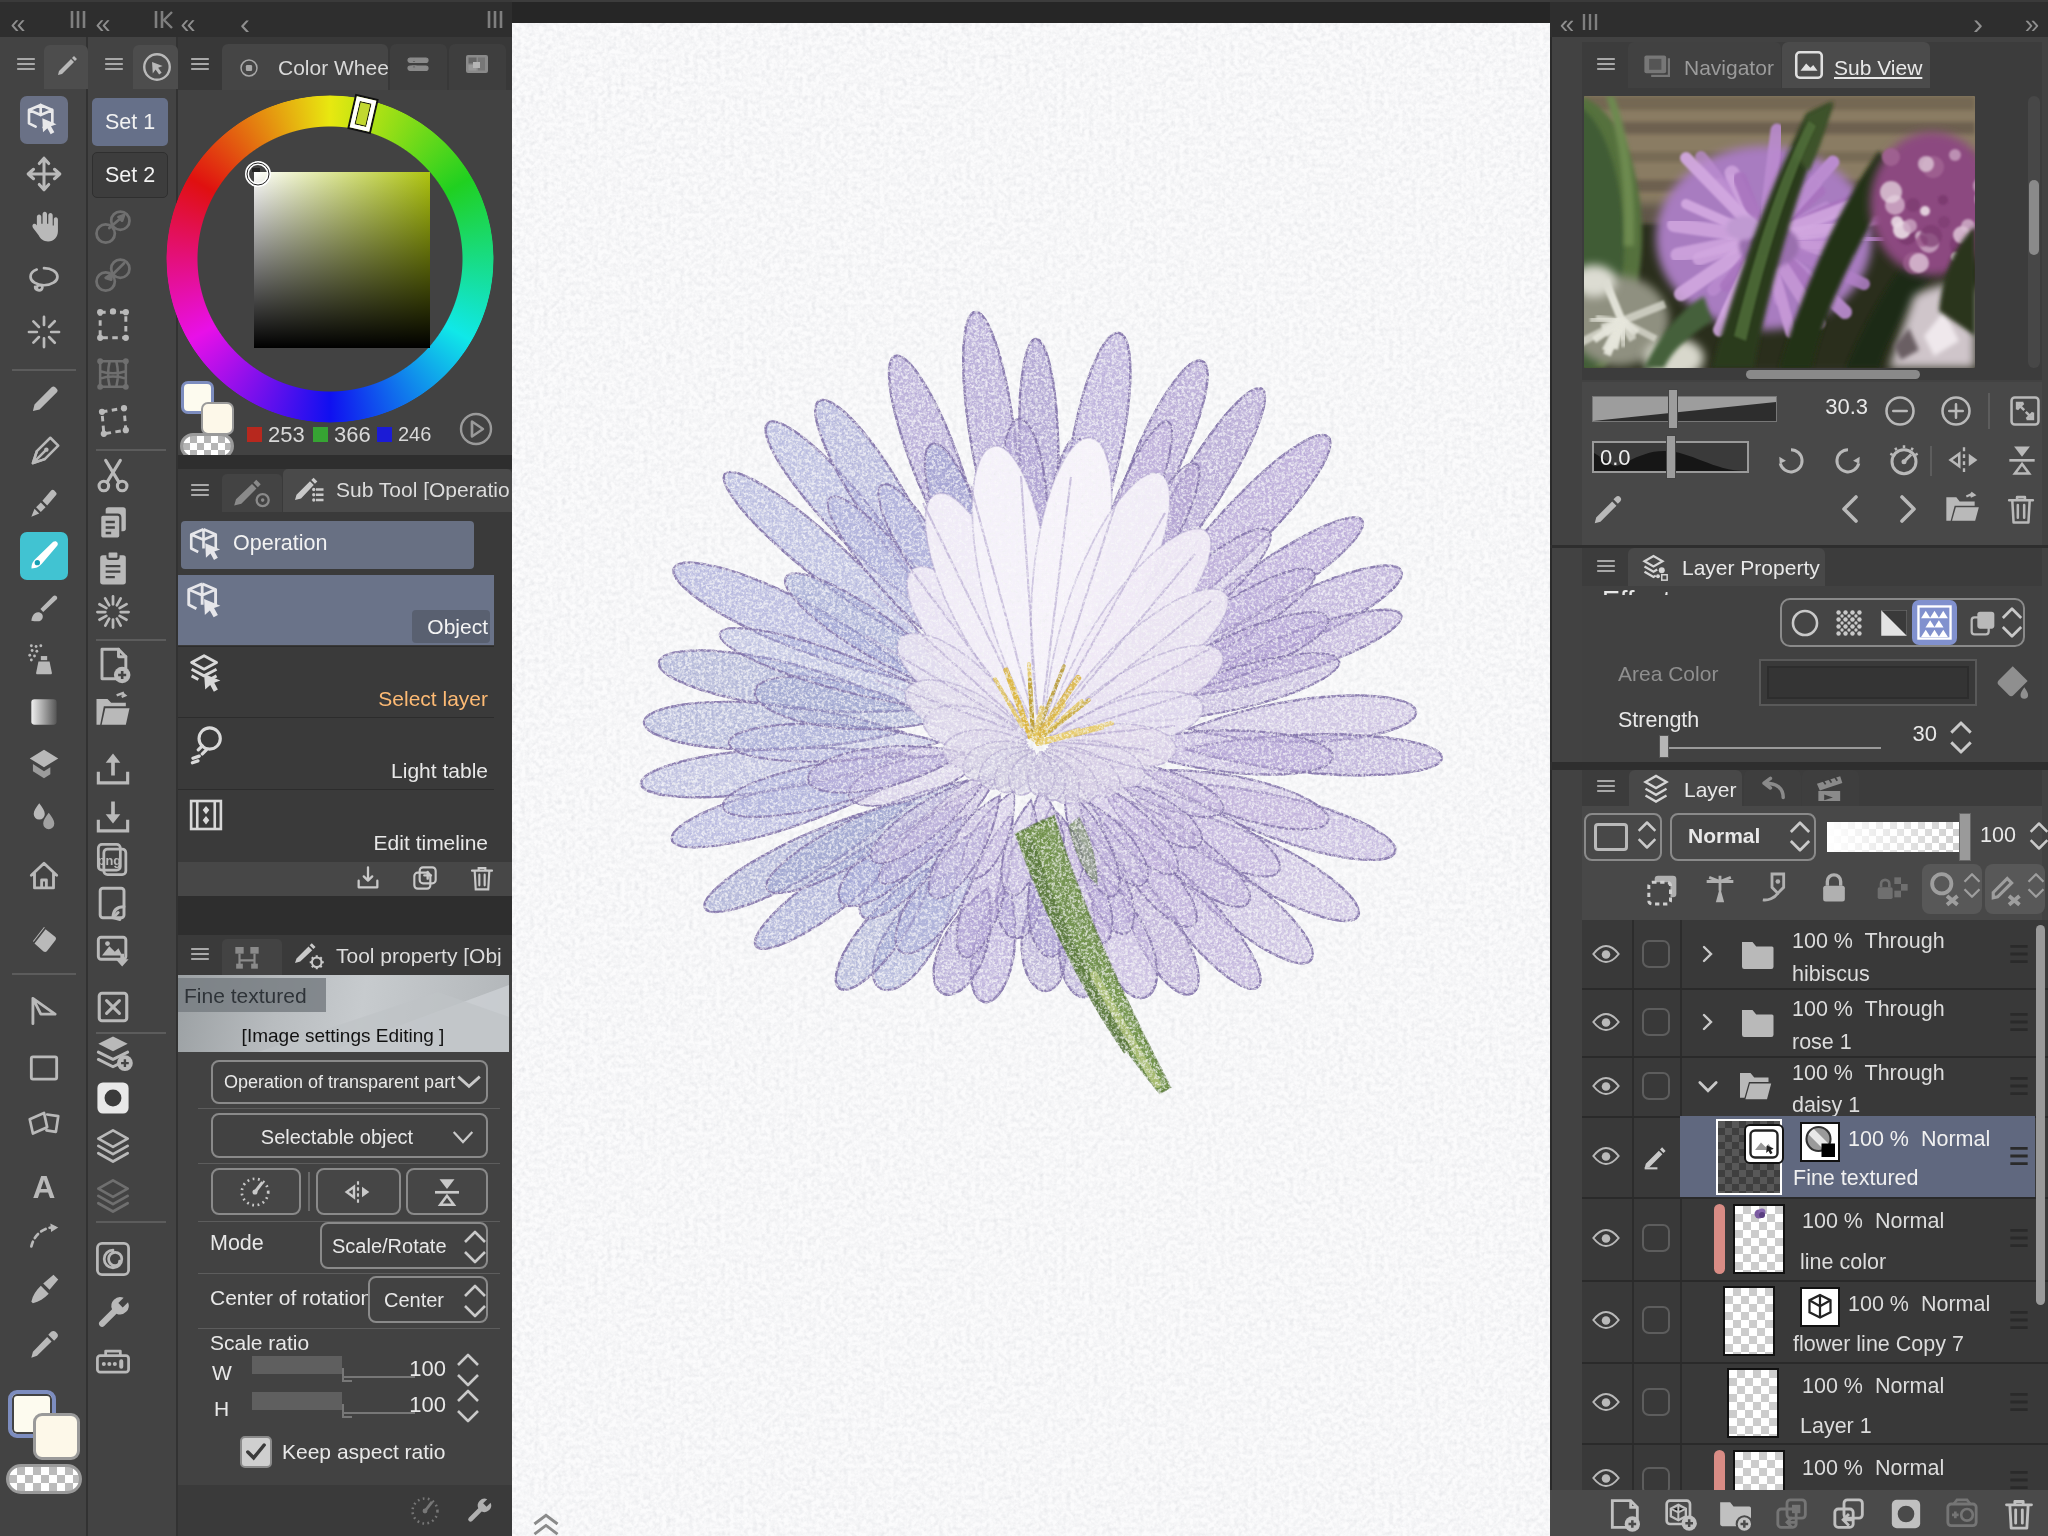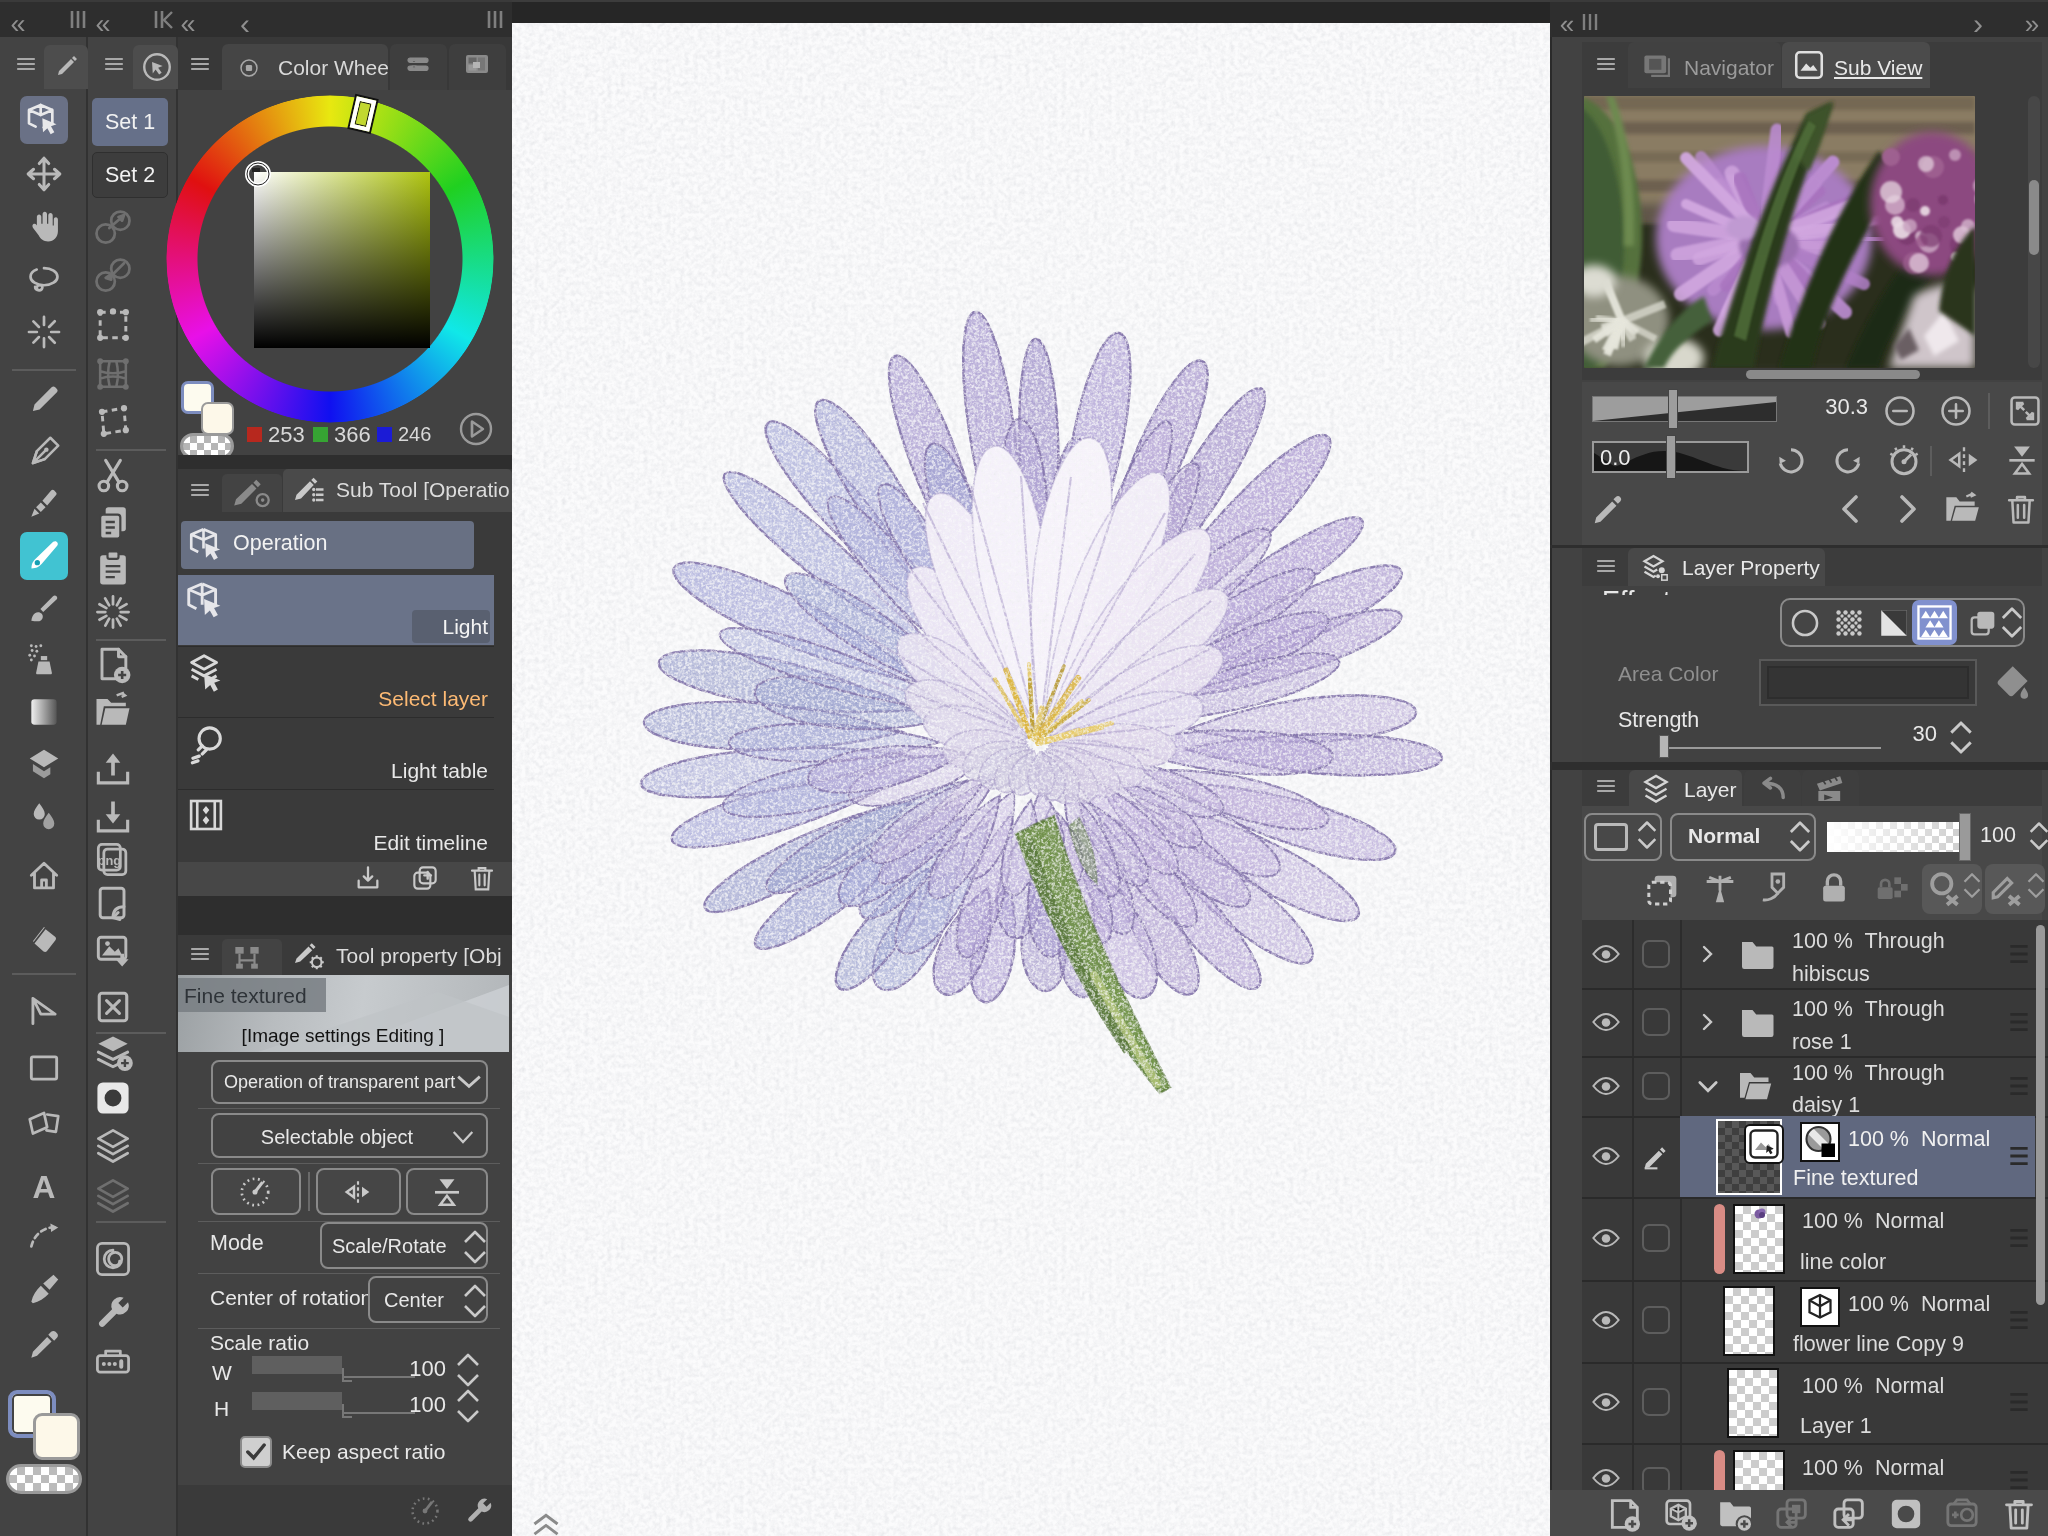--- a/index.html
+++ b/index.html
@@ -881,21 +881,21 @@
   </svg>
 <div style="position:absolute;left:233px;top:533px;font-size:21.5px;color:#f2f2f2;font-weight:400;white-space:nowrap;line-height:1;">Operation</div>
 <div style="position:absolute;left:178px;top:575px;width:316px;height:70px;background:#6a7389;"></div>
 <svg style="position:absolute;left:183px;top:578px;" width="46" height="46" viewBox="0 0 24 24" xmlns="http://www.w3.org/2000/svg">
     <g fill="none" stroke="#e6e6ea" stroke-width="1.5" stroke-linejoin="round">
       <path d="M10 3l7 3v8l-5.2 2.5M10 3L3 6v8l4 2M10 3v6M3 6l7 3m7-3l-7 3M10 9v5"></path>
     </g>
     <path d="M11 11l8.5 3.5-3.3 1.2 2 3.6-2.2 1.2-2-3.6-2.6 2.4z" fill="#e6e6ea" stroke="none"></path>
   </svg>
 <div style="position:absolute;left:412px;top:610px;width:78px;height:33px;background:#596070;border-radius:4px;"></div>
-<div style="position:absolute;left:488px;top:616px;font-size:21px;color:#f4f4f4;font-weight:400;white-space:nowrap;line-height:1;transform:translateX(-100%);">Light</div>
+<div style="position:absolute;left:488px;top:616px;font-size:21px;color:#f4f4f4;font-weight:400;white-space:nowrap;line-height:1;transform:translateX(-100%);">Object</div>
 <div style="position:absolute;left:178px;top:646px;width:316px;height:1px;background:#2c2c2c;"></div>
 <svg style="position:absolute;left:183px;top:650px;" width="46" height="46" viewBox="0 0 24 24" xmlns="http://www.w3.org/2000/svg">
     <g fill="none" stroke="#d9d9d9" stroke-width="1.5" stroke-linejoin="round">
       <path d="M4.5 6.5L11 3l6.5 3.5L11 10z"></path>
       <path d="M4.5 10L11 13.5l6.5-3.5"></path>
       <path d="M4.5 13.5L8 15.4M14 15.4l3.5-1.9"></path>
     </g>
     <path d="M11 12.5l8.5 3.4-3.2 1.2 1.9 3.5-2.1 1.2-1.9-3.5-2.6 2.3z" fill="#d9d9d9" stroke="none"></path>
   </svg>
 <div style="position:absolute;left:488px;top:688px;font-size:21px;color:#fdba74;font-weight:400;white-space:nowrap;line-height:1;transform:translateX(-100%);">Select layer</div>
@@ -1535,21 +1535,21 @@
   </svg>
 <div style="position:absolute;left:1642px;top:1306px;width:28px;height:28px;border:2.5px solid #5d5d5d;border-radius:7px;"></div>
 <div style="position:absolute;left:1723px;top:1286px;width:52px;height:70px;border:2.5px solid #111;background-image:linear-gradient(45deg,#ccc 25%,transparent 25%,transparent 75%,#ccc 75%),linear-gradient(45deg,#ccc 25%,transparent 25%,transparent 75%,#ccc 75%);background-size:16px 16px;background-position:0 0,8px 8px;background-color:#fff;"></div>
 <div style="position:absolute;left:1800px;top:1287px;width:40px;height:40px;background:#fff;border:2px solid #111;"><svg width="36" height="36" viewBox="0 0 24 24">
       <g fill="none" stroke="#222" stroke-width="1.5">
         <path d="M12 4l7 3.5v8L12 19l-7-3.5v-8z"></path>
         <path d="M12 4v7.5M5 7.5l7 4m7-4l-7 4M12 11.5V19"></path>
       </g>
     </svg></div>
 <div style="position:absolute;left:1848px;top:1294px;font-size:21.5px;color:#dcdcdc;font-weight:400;white-space:nowrap;line-height:1;">100&nbsp;%&nbsp; Normal</div>
-<div style="position:absolute;left:1793px;top:1334px;font-size:21.5px;color:#dcdcdc;font-weight:400;white-space:nowrap;line-height:1;">flower line Copy 9</div>
+<div style="position:absolute;left:1793px;top:1334px;font-size:21.5px;color:#dcdcdc;font-weight:400;white-space:nowrap;line-height:1;">flower line Copy 7</div>
 <svg style="position:absolute;left:2004px;top:1307px;" width="30" height="26" viewBox="0 0 24 24" xmlns="http://www.w3.org/2000/svg">
     <path d="M4 5h16M4 12h16M4 19h16" stroke="#2a2a2a" stroke-width="2.6"></path>
   </svg>
 <div style="position:absolute;left:1582px;top:1362px;width:466px;height:2px;background:#2a2a2a;"></div>
 <svg style="position:absolute;left:1585px;top:1386px;" width="42" height="32" viewBox="0 0 24 24" xmlns="http://www.w3.org/2000/svg">
     <path d="M2.5 12C6 7.5 9 6 12 6s6 1.5 9.5 6C18 16.5 15 18 12 18s-6-1.5-9.5-6z" fill="none" stroke="#b9b9b9" stroke-width="1.5"></path>
     <circle cx="12" cy="12.4" r="3.2" fill="#b9b9b9"></circle>
   </svg>
 <div style="position:absolute;left:1642px;top:1388px;width:28px;height:28px;border:2.5px solid #5d5d5d;border-radius:7px;"></div>
 <div style="position:absolute;left:1727px;top:1368px;width:52px;height:70px;border:2.5px solid #111;background-image:linear-gradient(45deg,#ccc 25%,transparent 25%,transparent 75%,#ccc 75%),linear-gradient(45deg,#ccc 25%,transparent 25%,transparent 75%,#ccc 75%);background-size:16px 16px;background-position:0 0,8px 8px;background-color:#fff;"></div>

